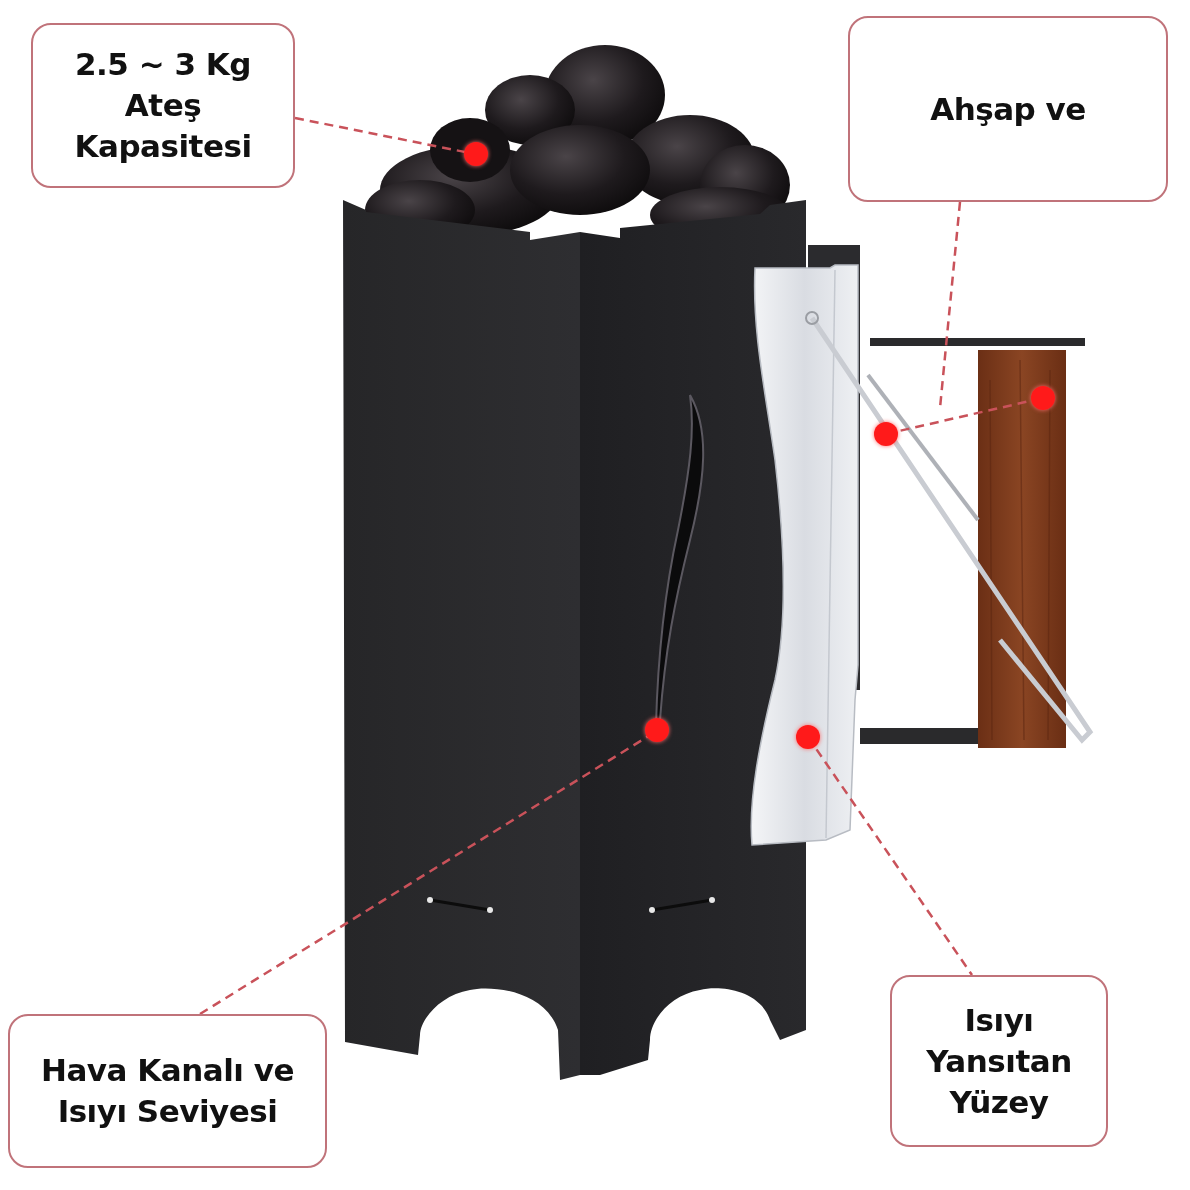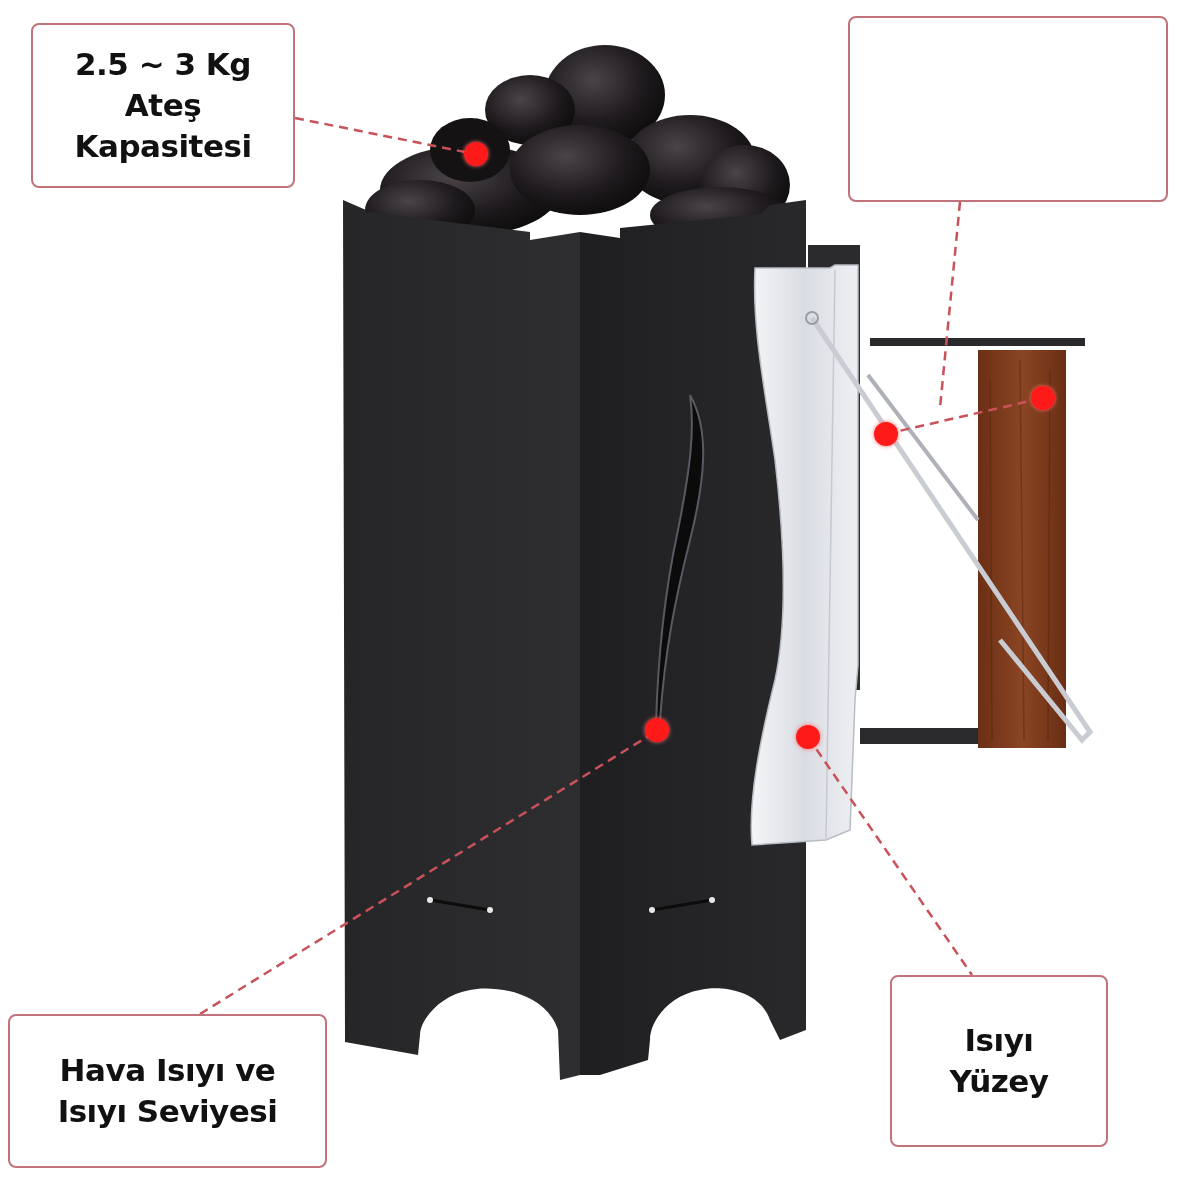--- a/index.html
+++ b/index.html
@@ -4,21 +4,21 @@
   <style>
     html, body { margin: 0; padding: 0; }
     body {
       width: 1190px; height: 1190px; position: relative; overflow: hidden;
       background: #ffffff;
       font-family: "DejaVu Sans", "Liberation Sans", sans-serif;
     }
     .callout {
       position: absolute;
       border: 2px solid #c0737a;
-      border-radius: 8px;
+      border-radius: 20px;
       background: #ffffff;
       display: flex; flex-direction: column; align-items: center; justify-content: center;
       box-sizing: border-box;
     }
     .callout span {
       display: block;
       font-weight: bold;
       color: #111111;
       font-size: 31px;
       line-height: 41px;
@@ -122,23 +122,25 @@
 <div style="position:absolute;left:645px;top:718px;width:24px;height:24px;border-radius:50%;background:#ff1a1a;box-shadow:0 0 4px #ff6a6a;"></div>
 <div style="position:absolute;left:796px;top:725px;width:24px;height:24px;border-radius:50%;background:#ff1a1a;box-shadow:0 0 4px #ff6a6a;"></div>
 
 <div id="c-capacity" class="callout">
   <span>2.5 ~ 3 Kg</span>
   <span>Ateş</span>
   <span>Kapasitesi</span>
 </div>
 
 <div id="c-handle" class="callout">
+  <span>Ahşap ve</span>
 </div>
 
 <div id="c-airflow" class="callout">
-  <span>Hava Isıyı ve</span>
+  <span>Hava Kanalı ve</span>
   <span>Isıyı Seviyesi</span>
 </div>
 
 <div id="c-surface" class="callout">
   <span>Isıyı</span>
+  <span>Yansıtan</span>
   <span>Yüzey</span>
 </div>
 
 </body></html>

